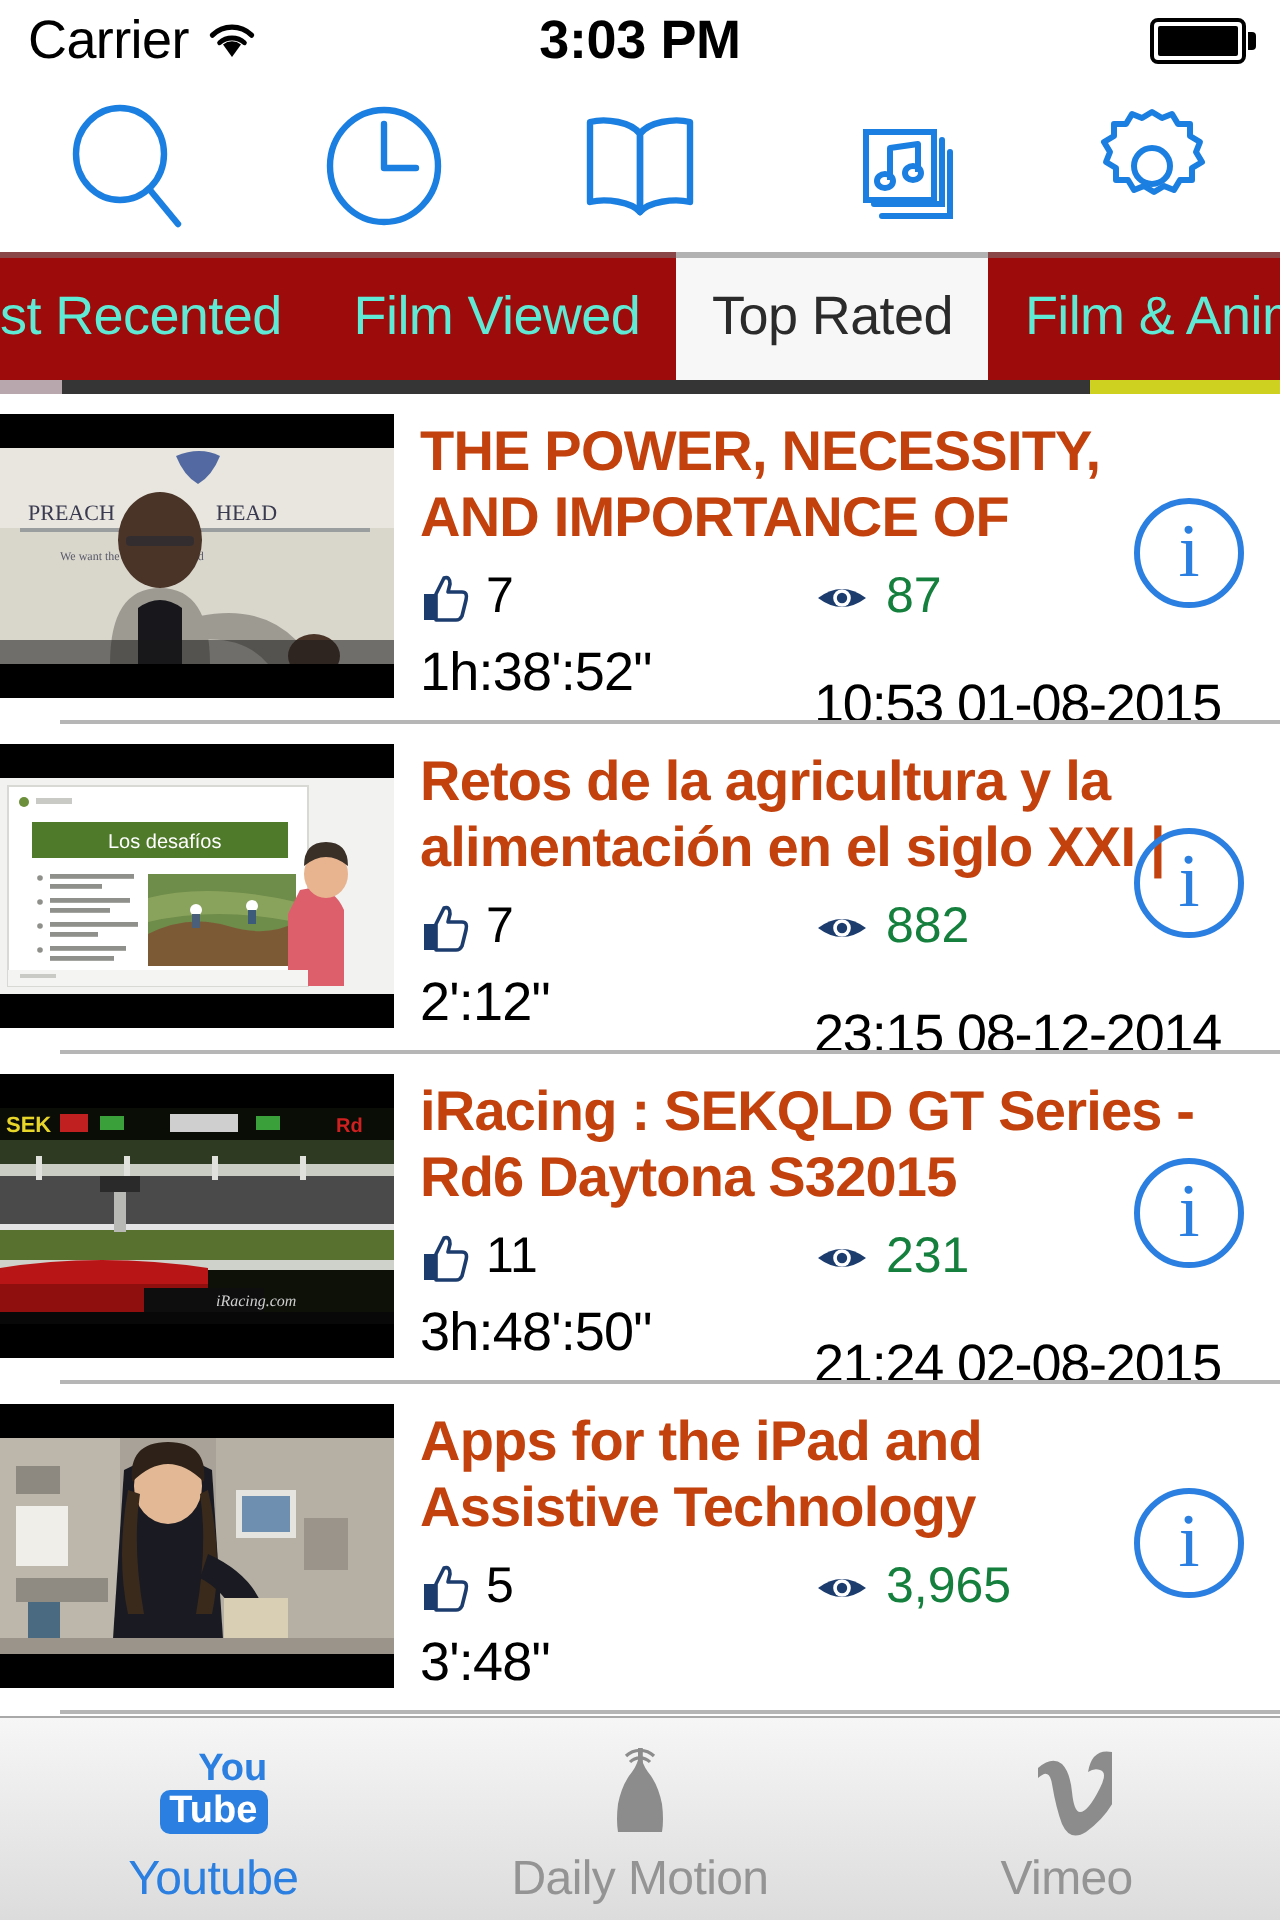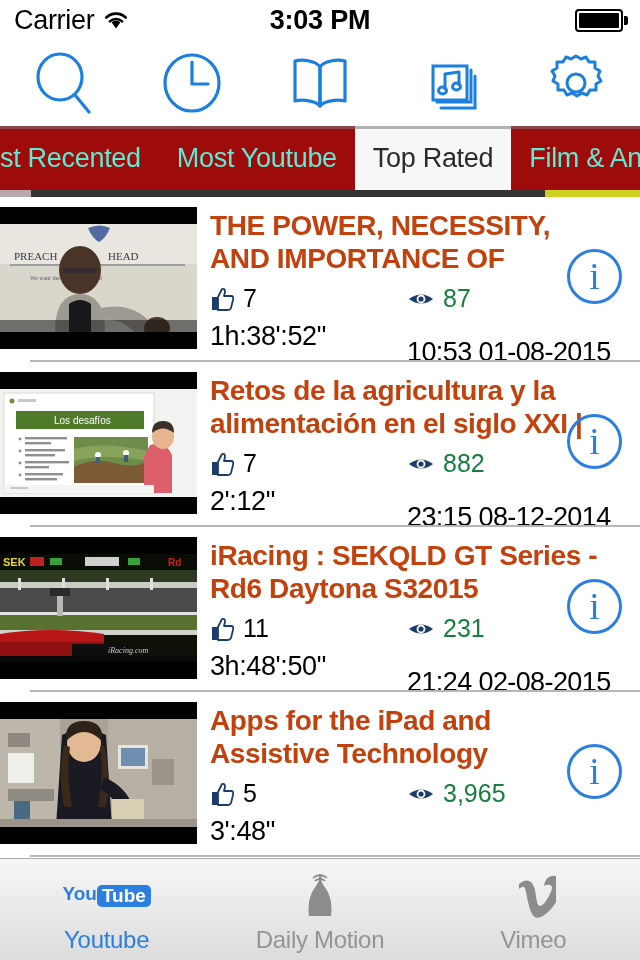--- a/index.html
+++ b/index.html
@@ -134,21 +134,21 @@
     border-top:1px solid #a9a9a9;
     display:flex;
   }
   .bt { flex:1; display:flex; flex-direction:column; align-items:center;
         justify-content:center; gap:6px; cursor:pointer; padding-top:6px; }
   .bt-label { font-size:24px; color:#949494; letter-spacing:-0.3px; }
   .bt.active .bt-label { color:#2b7fe0; }
   .bt-icon { height:48px; display:flex; align-items:center; justify-content:center; }
 
   
-  .yt { display:flex; flex-direction:row; align-items:flex-start; line-height:1; }
+  .yt { display:flex; flex-direction:column; align-items:flex-end; line-height:1; }
   .yt-you {
     color:#2b7fe0; font-size:19px; font-weight:bold; letter-spacing:0px;
     font-family:"Liberation Sans", sans-serif;
   }
   .yt-tube {
     background:#2b7fe0; color:#fff; font-size:19px; font-weight:bold;
     border-radius:5px; padding:1px 5px 2px 5px; margin-top:1px;
   }
 
   
@@ -212,21 +212,21 @@
       <svg width="62" height="62" viewBox="0 0 62 62">
         <path d="M31 4 l5 3 5-2 3 5 6 0 0 6 5 3 -2 5 3 5 -5 3 0 6 -6 0 -3 5 -5 -2 -5 3 -5 -3 -5 2 -3 -5 -6 0 0 -6 -5 -3 2 -5 -3 -5 5 -3 0 -6 6 0 3 -5 5 2 Z" stroke="#1a7fe0" stroke-width="3" fill="none" stroke-linejoin="round"></path>
         <circle cx="31" cy="31" r="9" stroke="#1a7fe0" stroke-width="3" fill="none"></circle>
       </svg>
     </div>
   </div>
 
   <div class="catstrip">
     <div class="catrow">
       <div class="cat" style="padding-left:0;">st Recented</div>
-      <div class="cat">Most Youtube</div>
+      <div class="cat">Film Viewed</div>
       <div class="cat selected">Top Rated</div>
       <div class="cat">Film &amp; Animation</div>
     </div>
   </div>
   <div class="catstrip-shadow"></div>
   <div class="scrolltrack"></div>
   <div class="scroll-left-cap"></div>
   <div class="scroll-right-cap"></div>
 
   <div class="list">

